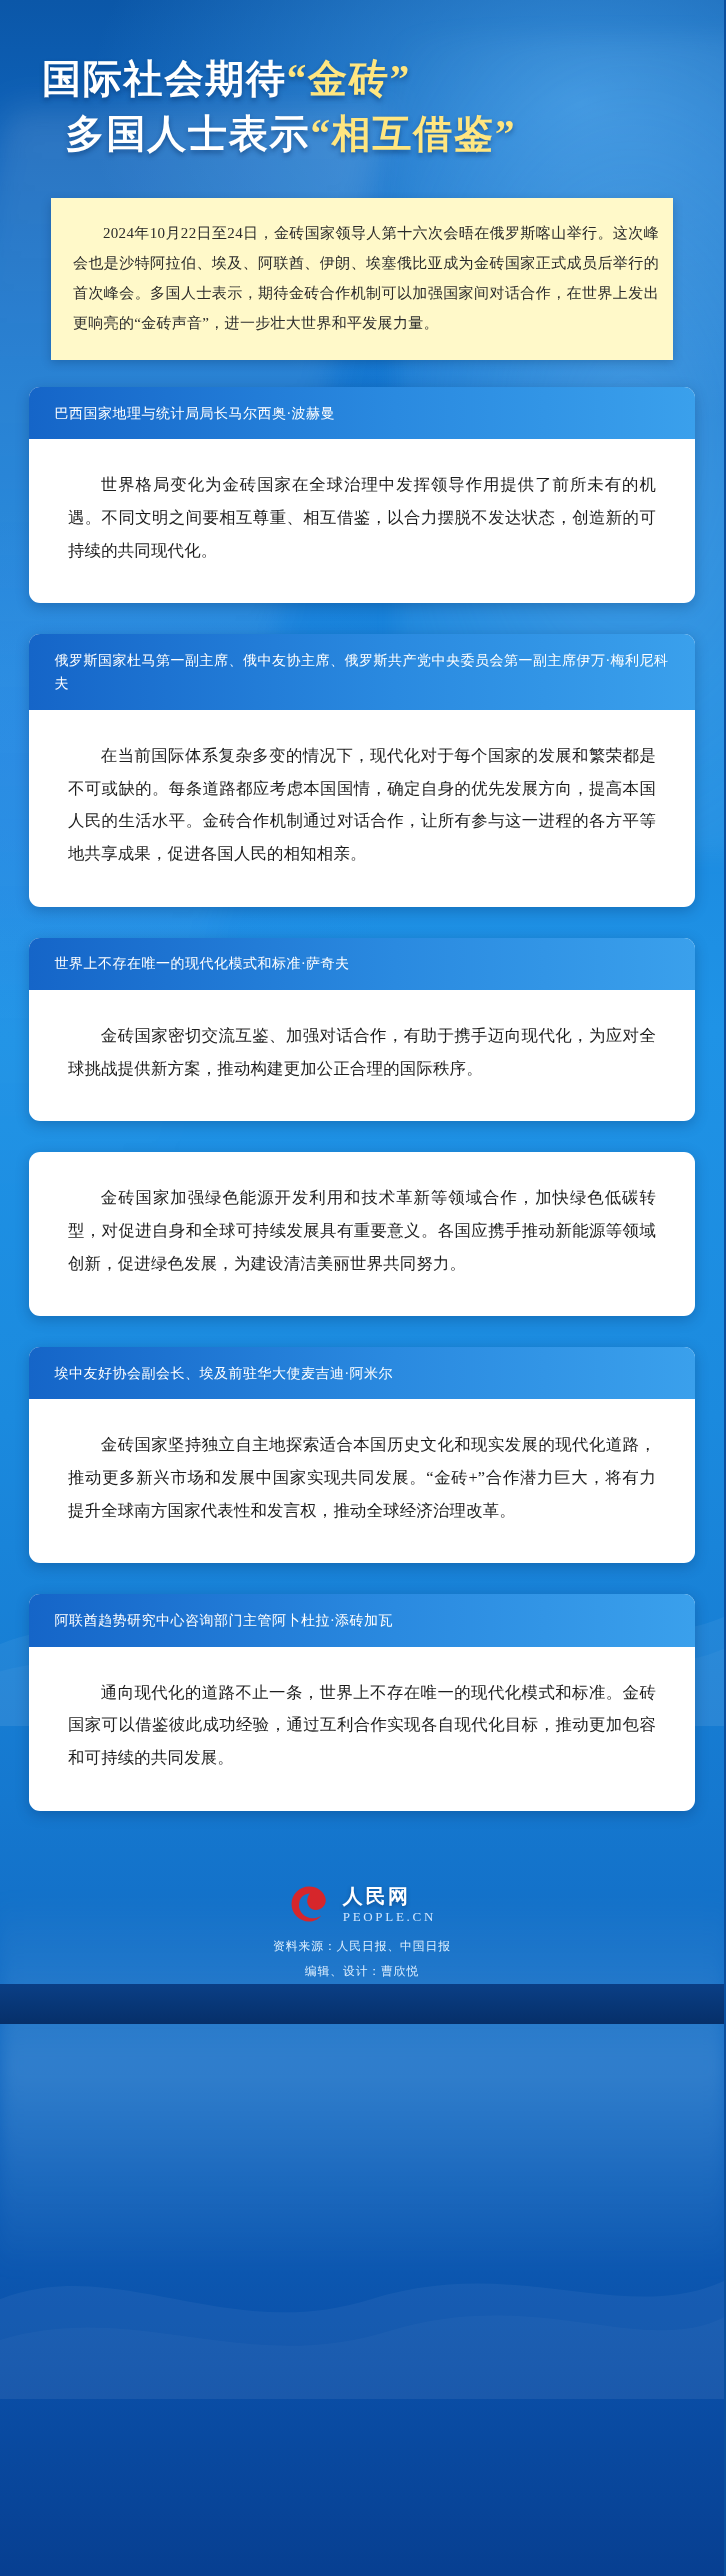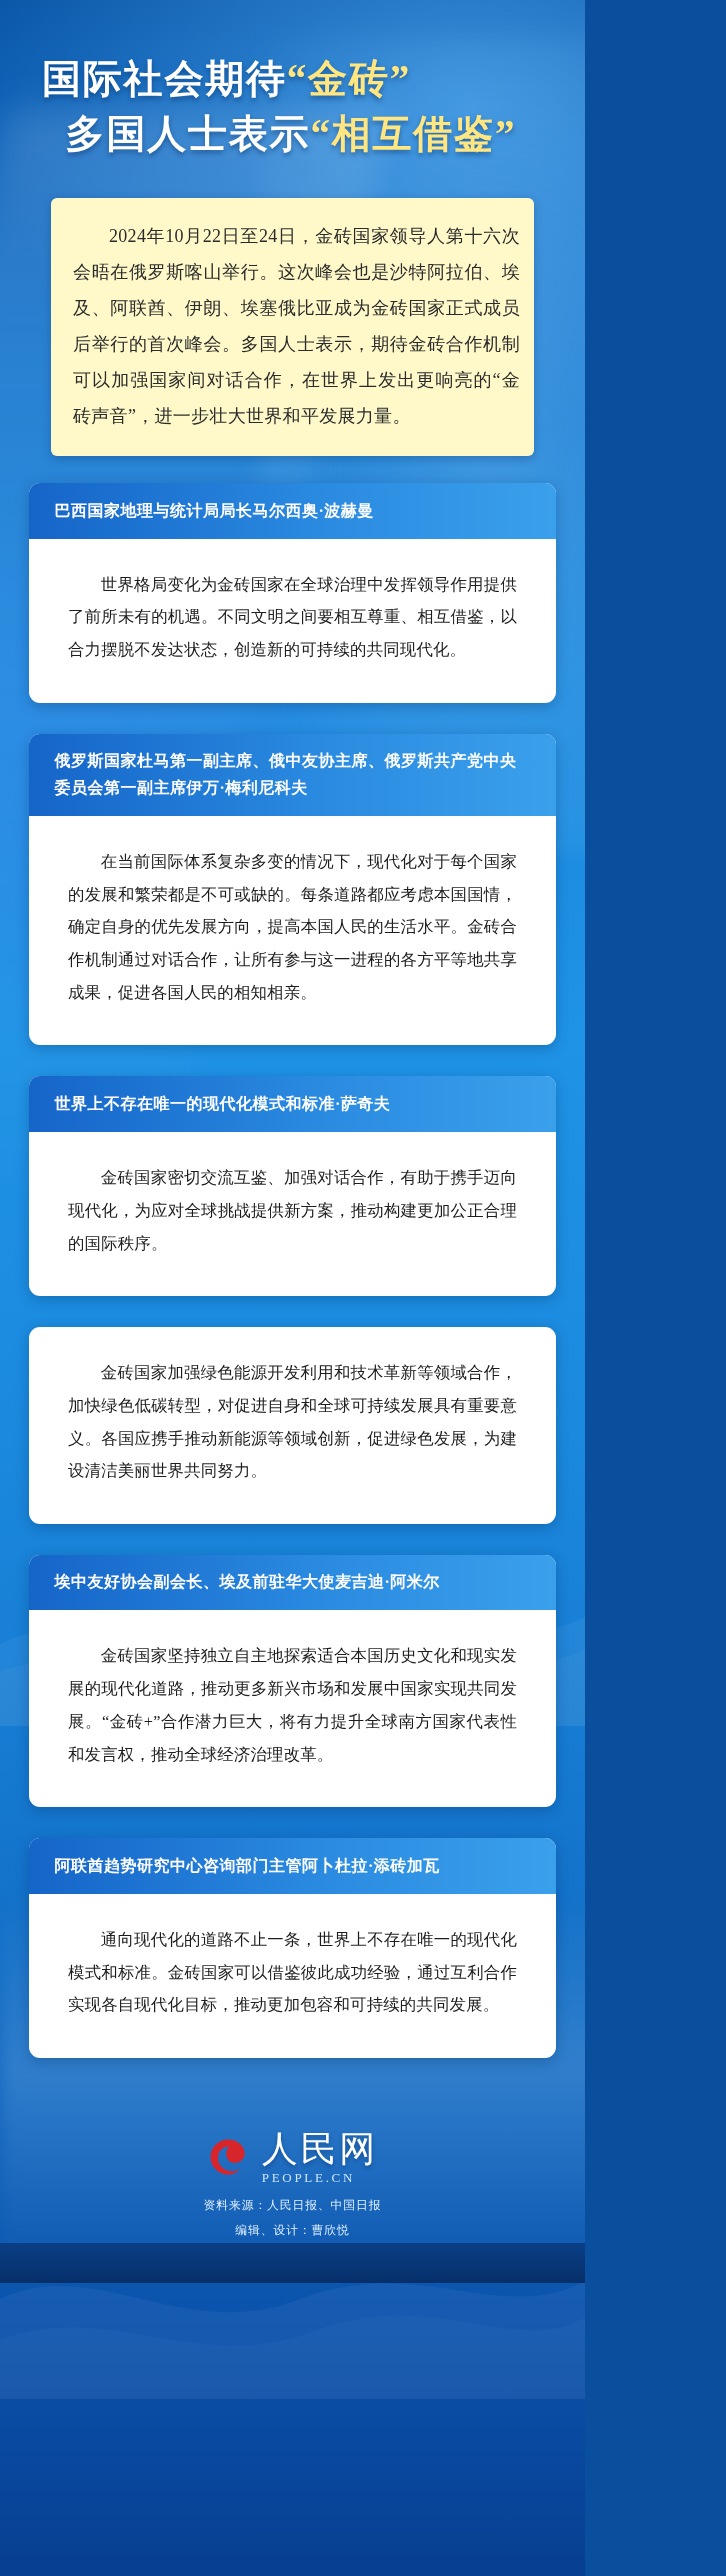--- a/index.html
+++ b/index.html
@@ -6,21 +6,21 @@
     margin: 0;
     padding: 0;
   }
   body {
     width: 727px;
     font-family: "Liberation Serif", "DejaVu Serif", serif;
     background: #0a4f9e;
   }
   .poster {
     position: relative;
-    width: 585px;
+    width: 724px;
     min-height: 2576px;
     box-sizing: border-box;
     background:
       radial-gradient(ellipse 818px 545px at 80% 4%, rgba(90,185,255,0.55) 0%, rgba(90,185,255,0) 60%),
       radial-gradient(ellipse 636px 454px at 10% 30%, rgba(40,130,230,0.45) 0%, rgba(40,130,230,0) 60%),
       linear-gradient(180deg,
         #0b57a8 0%,
         #0e63bb 6%,
         #1273cd 14%,
         #1a86dd 26%,
@@ -83,25 +83,25 @@
   .title-line.second {
     margin-left: 23.6px;
   }
 
   
   .lead {
     position: relative;
     z-index: 3;
     margin: 12.7px 51px 27px 51px;
     background: #fff9c9;
-    border-radius: 6px;
+    border-radius: 0;
     box-shadow: 0 2.7px 9px rgba(0,30,70,0.25);
     padding: 20px 14px 22px 22px;
     color: #2b2b2b;
-    font-size: 18px;
+    font-size: 15px;
     line-height: 2.0;
     text-align: justify;
     letter-spacing: 0.3px;
   }
   .lead p { margin: 0; text-indent: 2em; }
 
   
   .cards {
     position: relative;
     z-index: 3;
@@ -110,22 +110,22 @@
   .card {
     background: #ffffff;
     border-radius: 11px;
     box-shadow: 0 3.6px 12.7px rgba(2,40,90,0.28);
     margin-bottom: 31px;
     overflow: hidden;
   }
   .card-head {
     background: linear-gradient(90deg, #1565c8 0%, #2a8ae0 55%, #3aa0ec 100%);
     color: #ffffff;
-    font-weight: bold;
-    font-size: 16px;
+    font-weight: normal;
+    font-size: 14px;
     line-height: 1.66;
     padding: 14.5px 23.6px 14.5px 25.4px;
     letter-spacing: 0.5px;
   }
   .card-body {
     padding: 18px 27px 23.6px 27px;
     color: #1d1d1d;
     font-size: 16.4px;
     line-height: 2.0;
     text-align: justify;
@@ -152,22 +152,22 @@
     flex: 0 0 auto;
   }
   .logo-text {
     display: flex;
     flex-direction: column;
     align-items: flex-start;
     line-height: 1;
   }
   .logo-cn {
     color: #ffffff;
-    font-weight: normal;
-    font-size: 36px;
+    font-weight: bold;
+    font-size: 20px;
     letter-spacing: 2.7px;
     text-shadow: 0 1.8px 4.5px rgba(0,30,70,0.4);
   }
   .logo-en {
     color: #cfe6ff;
     font-size: 13px;
     letter-spacing: 2.7px;
     margin-top: 4.5px;
   }
   .credits {

